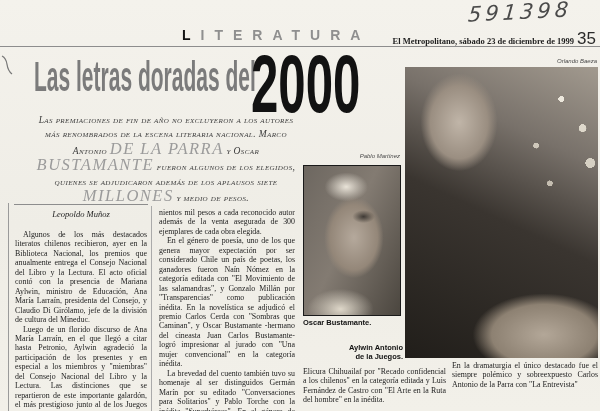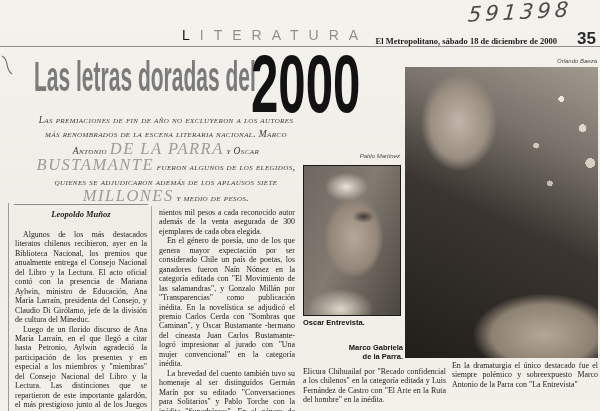--- a/index.html
+++ b/index.html
@@ -6,47 +6,47 @@
   body{font-family:"Liberation Serif",serif;-webkit-text-size-adjust:none;}
   #page{position:relative;width:600px;height:411px;background:#f2f0ea;overflow:hidden;
         background-image:linear-gradient(180deg,#f4f2ec 0%,#efede6 55%,#f2f0e9 100%);}
 
   
   .handwritten{position:absolute;left:468px;top:0px;font-family:"DejaVu Sans",sans-serif;
         font-style:italic;font-size:21px;color:#4a4a4a;letter-spacing:4px;
         transform:rotate(-3deg) skewX(-8deg);font-weight:300;}
   .pen-mark{position:absolute;left:0;top:52px;}
   .section-bar{position:absolute;left:182px;top:27px;font-family:"Liberation Sans",sans-serif;
-        font-weight:normal;font-size:14px;letter-spacing:10px;color:#8f8f8f;white-space:nowrap;}
+        font-weight:bold;font-size:14px;letter-spacing:10px;color:#8f8f8f;white-space:nowrap;}
   .section-bar .first{color:#151515;}
   .masthead{position:absolute;right:4px;top:29px;display:flex;align-items:baseline;
         font-family:"Liberation Serif",serif;font-weight:bold;color:#1d1d1d;}
   .masthead .date{font-size:8.5px;}
-  .masthead .pageno{font-size:17px;margin-left:20px;font-family:"Liberation Sans",sans-serif;
-        font-weight:bold;color:#2a2a2a;text-align:center;}
+  .masthead .pageno{font-size:17px;margin-left:3px;font-family:"Liberation Sans",sans-serif;
+        font-weight:normal;color:#2a2a2a;text-align:center;}
   .header-rule{position:absolute;left:0;top:46px;width:600px;height:1px;background:#8d8d8d;}
 
   
   .headline-main{position:absolute;left:34px;top:56px;font-family:"Liberation Sans",sans-serif;
         font-weight:bold;font-size:42px;line-height:1;color:#7b7b7b;white-space:nowrap;
         transform:scaleX(0.50);transform-origin:left top;letter-spacing:0px;}
   .headline-year{position:absolute;left:251px;top:47px;font-family:"Liberation Sans",sans-serif;
         font-weight:900;font-size:82px;line-height:0.9;color:#121212;white-space:nowrap;
         transform:scaleX(0.60);transform-origin:left top;}
 
   
   .deck{position:absolute;left:33px;top:113px;width:266px;text-align:center;
         font-family:"Liberation Serif",serif;font-variant:small-caps;font-size:9.5px;
         line-height:14.4px;color:#3c3c3c;letter-spacing:0.4px;font-style:italic;}
   .deck .big{font-size:16.5px;color:#9b9b9b;letter-spacing:1.5px;font-variant:normal;}
 
   
   .byline-rule{position:absolute;left:14px;top:204px;width:134px;height:1px;background:#8d8d8d;}
   .byline{position:absolute;left:14px;top:209px;width:134px;text-align:center;
-        font-weight:bold;font-style:italic;font-size:8.5px;color:#1c1c1c;}
+        font-weight:normal;font-style:italic;font-size:8.5px;color:#1c1c1c;}
   .vrule-left{position:absolute;left:8px;top:203px;width:1px;height:208px;background:#9a9a9a;}
   .vrule-col{position:absolute;left:151px;top:206px;width:1px;height:205px;background:#aaa;}
 
   
   .bodycol{position:absolute;color:#222;font-size:7.9px;line-height:9.45px;text-align:justify;}
   .bodycol p{margin:0;text-indent:8px;}
   .bodycol p.noindent{text-indent:0;}
   .col1{left:15px;top:230px;width:132px;height:189px;overflow:hidden;}
   .col2{left:159px;top:208px;width:136px;height:203px;overflow:hidden;}
   .col3{left:303px;top:367px;width:143px;height:44px;overflow:hidden;}
@@ -90,21 +90,21 @@
 
   <div class="handwritten">591398</div>
 
   <svg class="pen-mark" width="20" height="30" viewBox="0 0 20 30">
     <path d="M2,4 C10,8 4,16 12,22" stroke="#777" stroke-width="1.2" fill="none"></path>
   </svg>
 
   <div class="section-bar"><span class="first">L</span><span>ITERATURA</span></div>
 
   <div class="masthead">
-    <span class="date">El Metropolitano, sábado 18 de diciembre de 2000</span>
+    <span class="date">El Metropolitano, sábado 23 de diciembre de 1999</span>
     <span class="pageno">35</span>
   </div>
   <div class="header-rule"></div>
 
   <div class="headline-main">Las letras doradas del</div>
   <div class="headline-year">2000</div>
 
   <div class="deck"><span>Las premiaciones de fin de año no excluyeron a los autores más renombrados de la escena literaria nacional. Marco Antonio </span><span class="big">DE LA PARRA</span><span> y Oscar </span><span class="big">BUSTAMANTE</span><span> fueron algunos de los elegidos, quienes se adjudicaron además de los aplausos siete </span><span class="big">MILLONES</span><span> y medio de pesos.</span></div>
 
   <div class="byline-rule"></div>
@@ -122,27 +122,27 @@
     <p class="noindent">nientos mil pesos a cada reconocido autor además de la venta asegurada de 300 ejemplares de cada obra elegida.</p>
     <p>En el género de poesía, uno de los que genera mayor expectación por ser considerado Chile un país de poetas, los ganadores fueron Naín Nómez en la categoría editada con "El Movimiento de las salamandras", y Gonzalo Millán por "Transparencias" como publicación inédita. En la novelística se adjudicó el premio Carlos Cerda con "Sombras que Caminan", y Oscar Bustamante -hermano del cineasta Juan Carlos Bustamante- logró impresionar al jurado con "Una mujer convencional" en la categoría inédita.</p>
     <p>La brevedad del cuento también tuvo su homenaje al ser distinguidos Germán Marín por su editado "Conversaciones para Solitarios" y Pablo Torche con la inédita "Superhéroes". En el género de Ensayo fue elegido el autor mapuche</p>
   </div>
 
   <div class="bodycol col3">
     <p class="noindent">Elicura Chihuailaf por "Recado confidencial a los chilenos" en la categoría editada y Luis Fernández de Castro con "El Arte en la Ruta del hombre" en la inédita.</p>
   </div>
 
   <div class="bodycol col4">
-    <p class="noindent">En la dramaturgia el único destacado fue el siempre polémico y sobreexpuesto Marco Antonio de la Parra con "La Entrevista"</p>
+    <p class="noindent">En la dramaturgia el único destacado fue el siempre polémico y sobreexpuesto Carlos Antonio de la Parra con "La Entrevista"</p>
   </div>
 
   <div class="credit credit-left">Pablo Martínez</div>
   <div class="photo photo-bustamante"></div>
-  <div class="caption caption-bustamante">Oscar Entrevista.</div>
+  <div class="caption caption-bustamante">Oscar Bustamante.</div>
 
   <div class="credit credit-right">Orlando Baeza</div>
   <div class="photo photo-delaparra"></div>
   <div class="caption caption-delaparra">
-    <span>Marco Gabriela</span><br>
-    <span>de la Parra.</span>
+    <span>Aylwin Antonio</span><br>
+    <span>de la Juegos.</span>
   </div>
 
 </div>
 
 </body></html>

